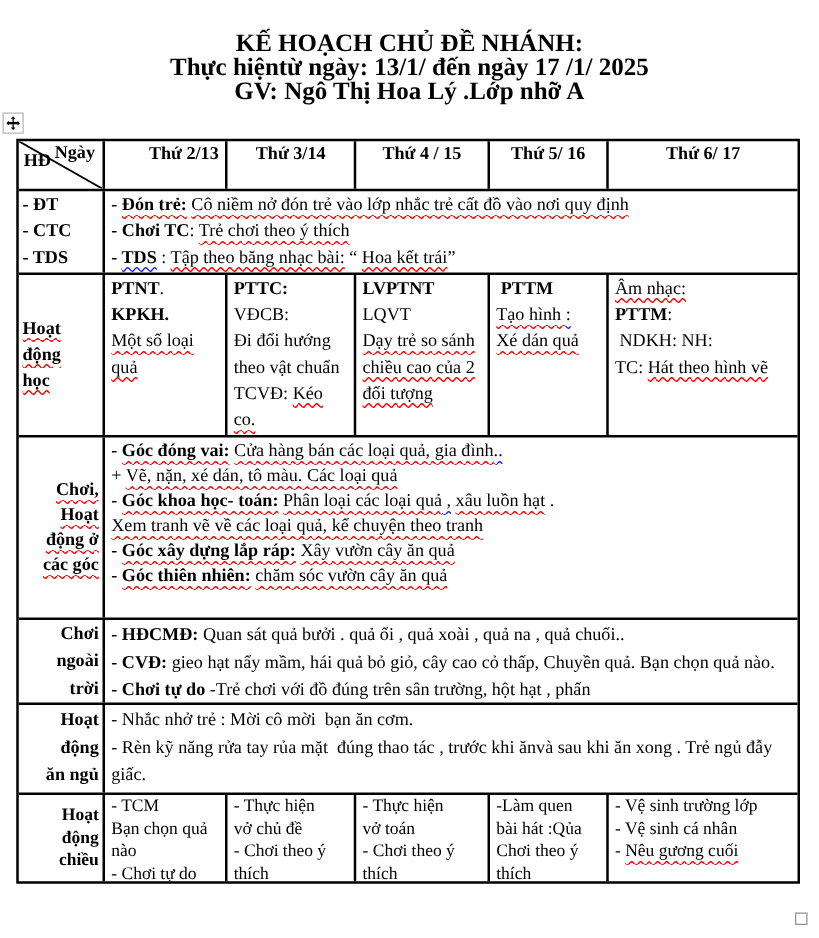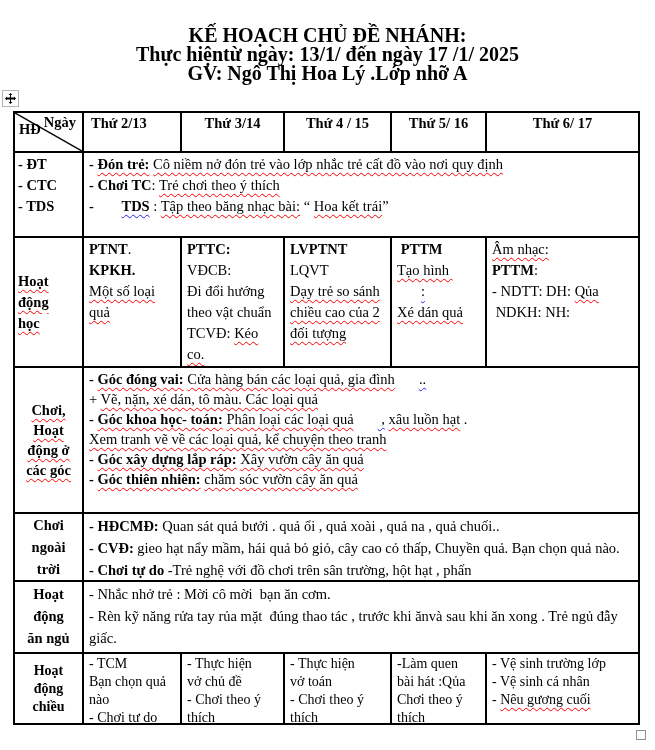--- a/index.html
+++ b/index.html
@@ -10,50 +10,50 @@
   }
   .title-block{position:absolute;top:26px;left:0;width:655px;text-align:center;
     font-weight:700;font-size:20px;line-height:19px;}
   .doc-table{position:absolute;left:13px;top:111px;width:627px;
     border:2px solid var(--bd);box-sizing:border-box;font-size:14.5px;}
   .t-row{display:grid;box-sizing:border-box;position:relative;}
   .t-row + .t-row{border-top:2px solid var(--bd);}
   .cols6{grid-template-columns:67px 98px 103px 107px 95px 1fr;}
   .cols2{grid-template-columns:67px 1fr;}
   .r-header{height:38px;}
-  .r-dt{height:85px;}
+  .r-dt{height:67px;}
   .r-hoc{height:130px;}
   .r-goc{height:146px;}
   .r-ngoai{height:68px;}
   .r-an{height:72px;}
   .r-chieu{height:71px;}
   .cell{box-sizing:border-box;border-left:2px solid var(--bd);padding:1px 5px;overflow:hidden;}
   .cell:first-child{border-left:none;}
   .lbl{font-weight:700;padding:1px 3px;}
   .v-mid{display:flex;flex-direction:column;justify-content:center;}
-  .h-ctr .ln{text-align:center;}
+  .h-ctr .ln{text-align:right;}
   .ln{white-space:pre-wrap;}
   .r-dt .ln{line-height:21px;}
   .r-hoc .ln{line-height:21px;}
   .r-goc .ln{line-height:20px;}
   .r-ngoai .ln{line-height:22px;}
   .r-an .ln{line-height:22px;}
   .r-chieu .ln{line-height:18px;font-size:14px;}
   .ln.ctr{}
   .run.b{font-weight:700;}
   .run.ur{text-decoration-line:underline;text-decoration-style:wavy;
     text-decoration-color:var(--sq-red);text-decoration-thickness:1px;text-underline-offset:2.5px;}
   .run.ub{text-decoration-line:underline;text-decoration-style:wavy;
-    text-decoration-color:var(--sq-blue);text-decoration-thickness:1px;text-underline-offset:2.5px;margin-left:24px;}
+    text-decoration-color:var(--sq-blue);text-decoration-thickness:1px;text-underline-offset:2.5px;}
   .corner{position:relative;padding:0;}
   .diag{position:absolute;left:0;top:0;width:100%;height:100%;}
   .corner-top{position:absolute;top:1px;right:6px;font-weight:700;}
   .corner-bottom{position:absolute;bottom:13px;left:4px;font-weight:700;}
   .day{font-weight:700;padding-top:2px;text-align:center;}
-  .day.first{text-align:left;padding-left:7px;}
+  .day.first{text-align:right;padding-left:7px;}
   .move-handle{position:absolute;left:2px;top:90px;width:15px;height:15px;
     border:1px solid #b5b5b5;background:#fff;display:flex;align-items:center;justify-content:center;}
   .resize-handle{position:absolute;left:636px;top:730px;width:8px;height:8px;
     border:1px solid #8f8f8f;background:#fff;}
 </style>
 </head>
 <body>
 
 <div class="title-block">
   <div>KẾ HOẠCH CHỦ ĐỀ NHÁNH:</div>
@@ -125,22 +125,22 @@
         <div class="ln"><span class="run ur">đối tượng</span></div>
       </div>
     <div class="cell">
         <div class="ln"><span class="run b"> PTTM</span></div>
         <div class="ln"><span class="run ur">Tạo hình </span><span class="run ub">:</span></div>
         <div class="ln"><span class="run ur">Xé dán quả</span></div>
       </div>
     <div class="cell">
         <div class="ln"><span class="run ur">Âm nhạc:</span></div>
         <div class="ln"><span class="run b">PTTM</span><span class="run">:</span></div>
-        <div class="ln"><span class="run">- NDTT: DH: </span><span class="run ur">Qủa</span></div>
         <div class="ln"><span class="run"> NDKH: NH:</span></div>
+        <div class="ln"><span class="run">TC: </span><span class="run ur">Hát theo hình vẽ</span></div>
       </div>
   </div>
 
   <div class="t-row cols2 r-goc">
     <div class="cell lbl v-mid h-ctr">
         <div class="ln"><span class="run b ur">Chơi,</span></div>
         <div class="ln"><span class="run b ur">Hoạt</span></div>
         <div class="ln"><span class="run b ur">động ở</span></div>
         <div class="ln"><span class="run b ur">các góc</span></div>
       </div>
@@ -156,21 +156,21 @@
 
   <div class="t-row cols2 r-ngoai">
     <div class="cell lbl v-mid h-ctr">
         <div class="ln"><span class="run b">Chơi</span></div>
         <div class="ln"><span class="run b">ngoài</span></div>
         <div class="ln"><span class="run b">trời</span></div>
       </div>
     <div class="cell">
         <div class="ln"><span class="run b">- </span><span class="run b">HĐCMĐ:</span><span class="run"> Quan sát quả bưởi . quả ổi , quả xoài , quả na , quả chuối..</span></div>
         <div class="ln"><span class="run b">- </span><span class="run b">CVĐ:</span><span class="run"> gieo hạt nẩy mầm, hái quả bỏ giỏ, cây cao cỏ thấp, Chuyền quả. Bạn chọn quả nào.</span></div>
-        <div class="ln"><span class="run b">- </span><span class="run b">Chơi tự do</span><span class="run"> -Trẻ nghệ với đồ chơi trên sân trường, hột hạt , phấn</span></div>
+        <div class="ln"><span class="run b">- </span><span class="run b">Chơi tự do</span><span class="run"> -Trẻ chơi với đồ đúng trên sân trường, hột hạt , phấn</span></div>
       </div>
   </div>
 
   <div class="t-row cols2 r-an">
     <div class="cell lbl h-ctr">
         <div class="ln"><span class="run b">Hoạt</span></div>
         <div class="ln"><span class="run b">động</span></div>
         <div class="ln"><span class="run b">ăn ngủ</span></div>
       </div>
     <div class="cell">

